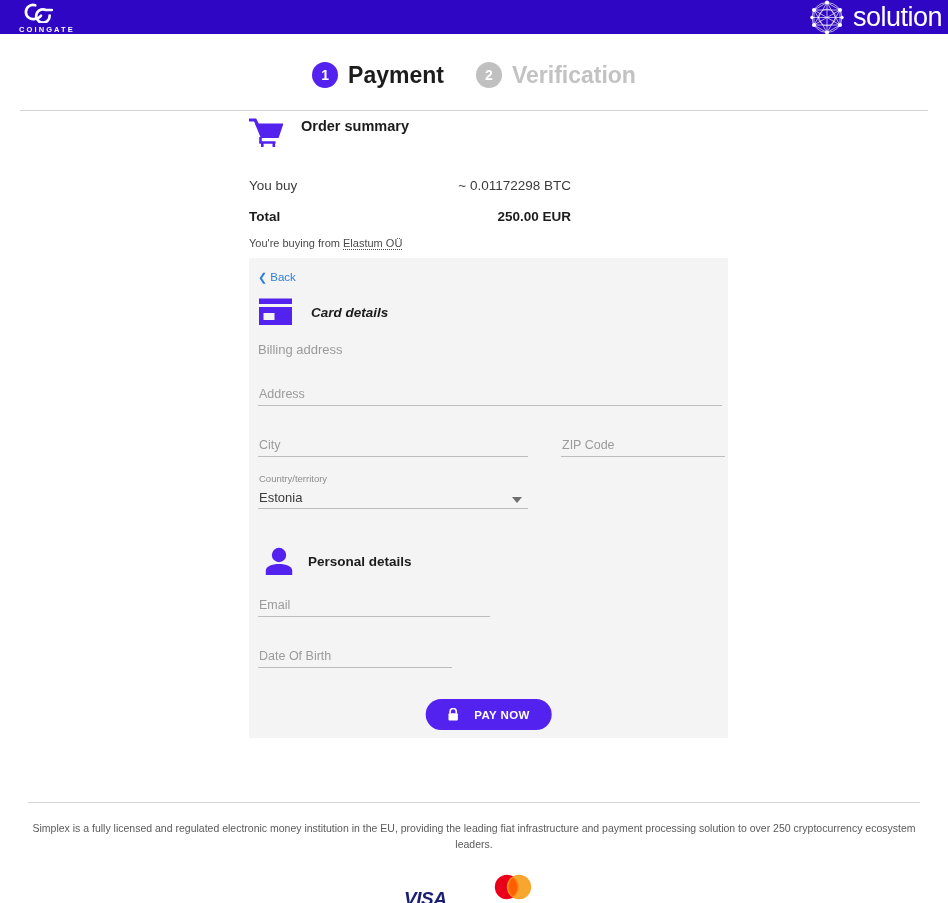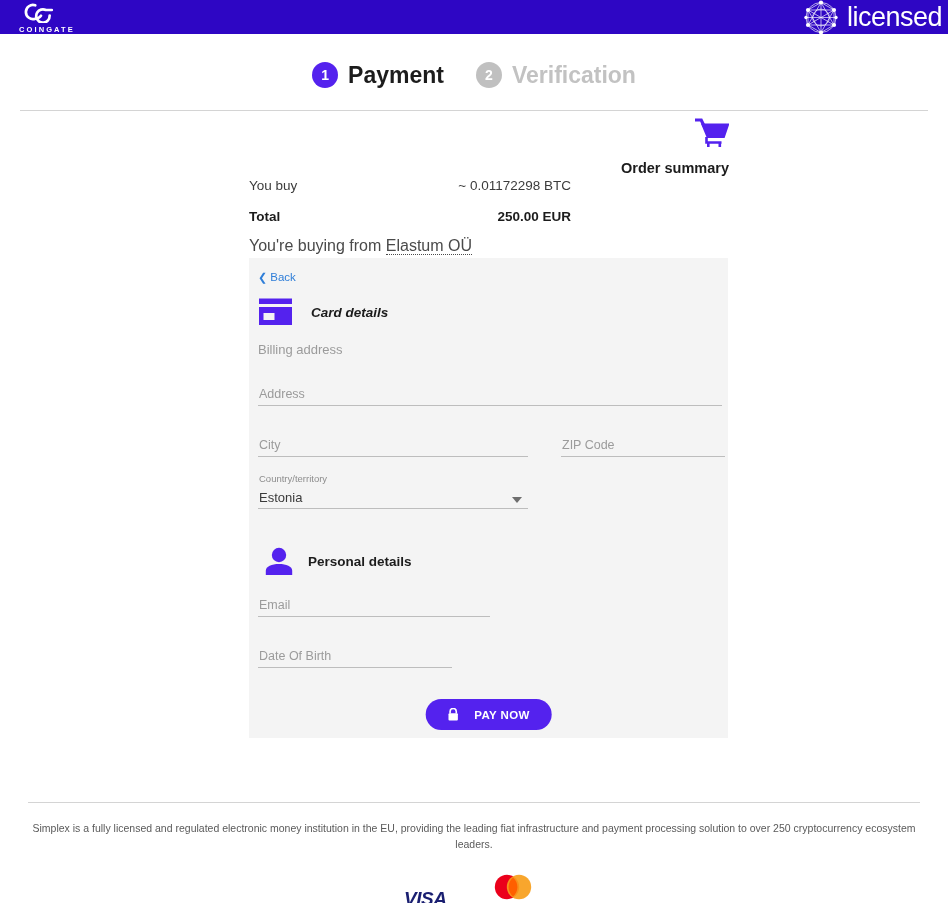--- a/index.html
+++ b/index.html
@@ -48,33 +48,33 @@
   .step-1 .step-label { color: #1c1c1c; }
   .step-2 .step-label { color: #c2c2c2; }
 
   .divider-top {
     position: absolute; top: 110px; left: 20px;
     width: 908px; height: 1px; background: #d4d4d4;
   }
 
   
   .summary { position: absolute; top: 118px; left: 249px; width: 480px; }
-  .summary-head { display: flex; align-items: flex-end; gap: 10px; height: 44px; flex-direction: column; }
+  .summary-head { display: flex; align-items: flex-start; gap: 18px; height: 44px; }
   .cart-icon { width: 34px; height: 32px; flex: none; }
   .summary-title { font-size: 14.5px; font-weight: 700; color: #1c1c1c; }
 
   .summary-row {
     display: flex; justify-content: space-between; align-items: baseline;
     margin-top: 16px; padding-right: 158px;
   }
   .summary-row .k { font-size: 13.5px; color: #3c3c3c; }
   .summary-row .v { font-size: 13.5px; color: #3c3c3c; }
   .summary-row.total { margin-top: 16px; }
   .summary-row.total .k, .summary-row.total .v { font-weight: 700; color: #1c1c1c; }
-  .merchant { margin-top: 13px; font-size: 16px; color: #4a4a4a; }
+  .merchant { margin-top: 13px; font-size: 11px; color: #4a4a4a; }
   .merchant .mname { border-bottom: 1px dotted #4a4a4a; cursor: pointer; }
 
   
   .panel {
     position: absolute; top: 258px; left: 249px;
     width: 479px; height: 480px;
     background: #f4f4f4;
   }
   .back-link {
     position: absolute; top: 13px; left: 9px;
@@ -191,21 +191,21 @@
           <circle cx="22" cy="5.5" r="2.1"></circle>
             <circle cx="35" cy="13" r="2.1"></circle>
           <circle cx="35" cy="28" r="2.1"></circle>
             <circle cx="22" cy="35.5" r="2.1"></circle>
           <circle cx="9" cy="28" r="2.1"></circle>
             <circle cx="9" cy="13" r="2.1"></circle>
           <circle cx="7" cy="20.5" r="1.7"></circle>
             <circle cx="37" cy="20.5" r="1.7"></circle>
         </g>
       </svg>
-      <div class="simplex-word">licensed</div>
+      <div class="simplex-word">solution</div>
     </div>
   </div>
 
   <div class="steps">
     <div class="step step-1">
       <div class="step-badge">1</div>
       <div class="step-label">Payment</div>
     </div>
     <div class="step step-2">
       <div class="step-badge">2</div>

